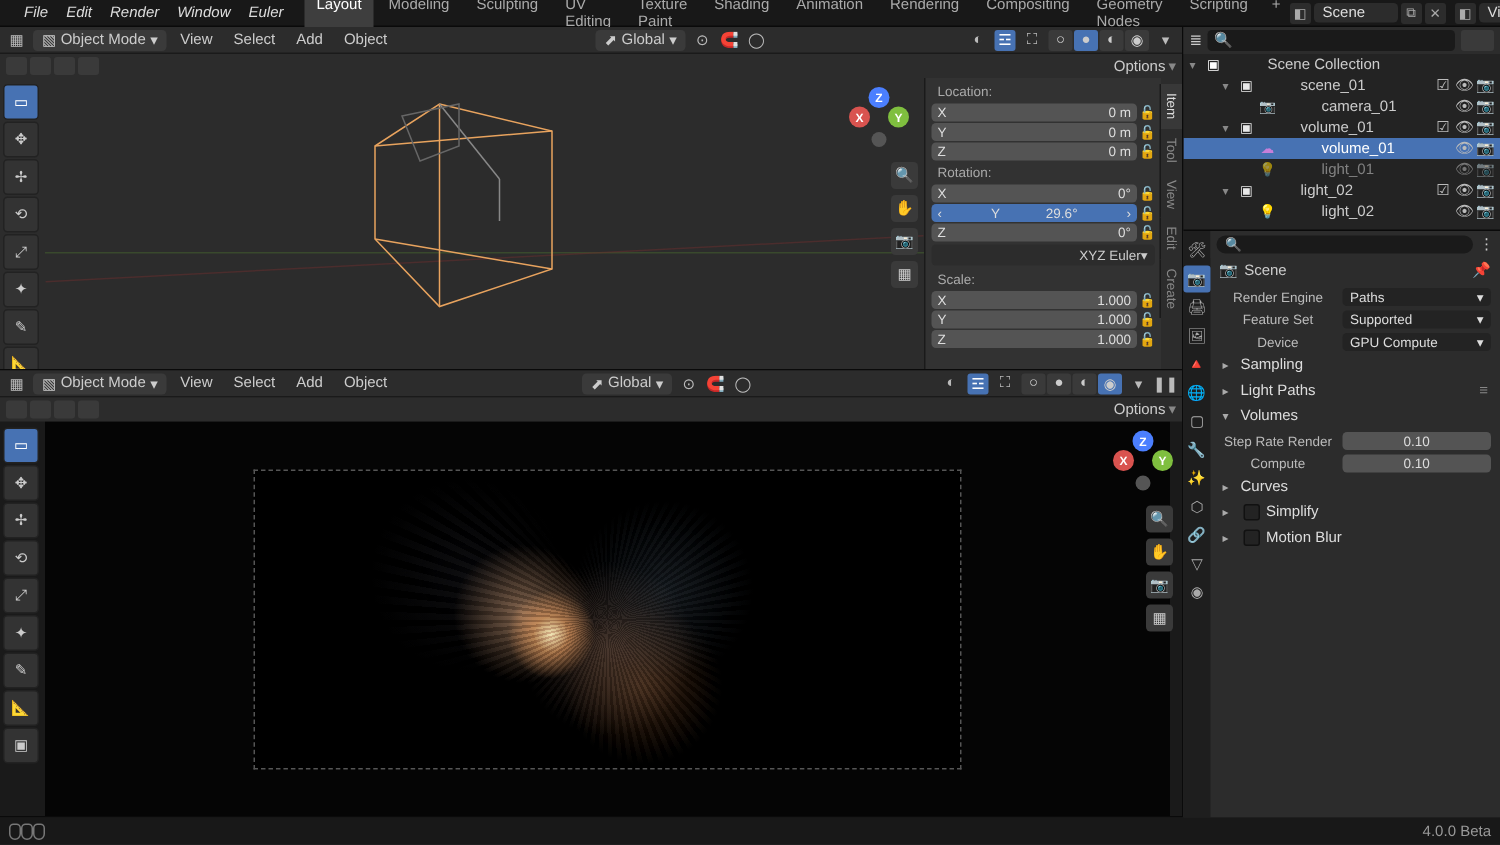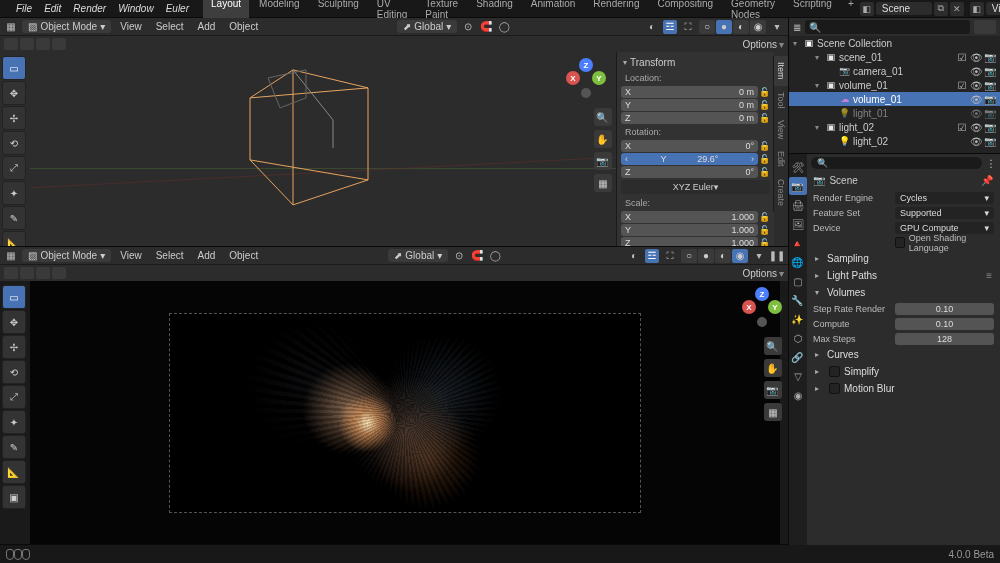--- a/index.html
+++ b/index.html
@@ -61,21 +61,21 @@
 .n-panel { position: absolute; right: 14px; top: 0; bottom: 0; width: 158px; background: #323232; border-left: 1px solid #1a1a1a; padding: 2px 4px; overflow: hidden; }
 .n-panel .section-hdr { color: #ccc; padding: 3px 2px; display: flex; align-items: center; gap: 3px; }
 .n-panel .section-hdr::before { content: "▾"; font-size: 8px; color: #aaa; }
 .n-panel .sub-label { color: #aaa; padding: 2px 4px; font-size: 9px; }
 .n-panel .vec-row { display: flex; align-items: center; gap: 2px; margin: 1px 0; }
 .n-panel .vec-field { flex: 1; background: #545454; border-radius: 3px; padding: 1px 4px; display: flex; justify-content: space-between; font-size: 9px; color: #ddd; }
 .n-panel .rot-active .vec-field { background: #4772b3; display: flex; justify-content: space-between; }
 .n-panel .rot-active .vec-field::before { content: "‹"; color: #ddd; margin-right: 2px; }
 .n-panel .rot-active .vec-field::after { content: "›"; color: #ddd; margin-left: 2px; }
 .n-panel .lock { width: 10px; display: flex; justify-content: center; color: #888; cursor: pointer; font-size: 9px; }
-.n-panel .dropdown { background: #2c2c2c; border-radius: 3px; padding: 2px 5px; margin: 2px 0; display: flex; justify-content: center; color: #ccc; cursor: pointer; font-size: 9px; }
+.n-panel .dropdown { background: #2c2c2c; border-radius: 3px; padding: 2px 5px; margin: 2px 0; display: flex; justify-content: flex-end; color: #ccc; cursor: pointer; font-size: 9px; }
 
 .canvas3d { position: absolute; left: 30px; right: 172px; top: 0; bottom: 0; }
 .floor-line { position: absolute; left: 0; right: 0; top: 60%; border-top: 1px solid #46652e; opacity: 0.5; }
 .floor-line.red { border-top: 1px solid #6a2e2e; top: 62%; transform: rotate(-3deg); }
 .cube-wire { position: absolute; left: 50%; top: 50%; transform: translate(-50%,-55%); }
 .cube-wire svg { overflow: visible; }
 
 .render-canvas { position: absolute; left: 30px; right: 8px; top: 0; bottom: 0; background: #050505; display: flex; align-items: center; justify-content: center; }
 .render-frame { border: 1px dashed #555; background: #000; position: relative; overflow: hidden; }
 .nebula { position: absolute; inset: 0; background:
@@ -97,41 +97,41 @@
 .outliner { height: 136px; background: #232323; border-bottom: 1px solid #0a0a0a; display: flex; flex-direction: column; }
 .outliner .ol-hdr { height: 18px; background: #2c2c2c; display: flex; align-items: center; padding: 0 4px; gap: 4px; }
 .outliner .search { flex: 1; background: #1a1a1a; border-radius: 3px; height: 14px; display: flex; align-items: center; padding: 0 4px; color: #666; }
 .outliner .filter { width: 22px; height: 14px; background: #3a3a3a; border-radius: 2px; cursor: pointer; }
 .ol-tree { flex: 1; overflow: hidden; }
 .ol-row { display: flex; align-items: center; height: 14px; padding: 0 4px; cursor: pointer; }
 .ol-row.selected { background: #4772b3; color: #fff; }
 .ol-row .indent { display: inline-block; }
 .ol-row .tw { width: 10px; color: #888; font-size: 8px; }
 .ol-row .ico { width: 12px; text-align: center; font-size: 9px; }
-.ol-row .name { flex: 1; font-size: 10px; padding-left: 2px; }
+.ol-row .name { flex: 1; font-size: 10px; padding-left: 2px; margin-left: 28px; }
 .ol-row .ctrls { display: flex; gap: 2px; color: #bbb; }
 .ol-row .ctrls span { width: 12px; text-align: center; cursor: pointer; font-size: 10px; }
 .ico.scene { color: #fff; }
 .ico.coll { color: #e8e8e8; }
 .ico.cam { color: #a6d96a; }
 .ico.light { color: #8cc8d6; }
 .ico.vol { color: #c67fd9; }
 
 .properties { flex: 1; background: #2c2c2c; display: flex; }
 .prop-tabs { width: 18px; background: #1e1e1e; display: flex; flex-direction: column; padding-top: 4px; gap: 1px; }
 .prop-tab { width: 18px; height: 18px; display: flex; align-items: center; justify-content: center; cursor: pointer; border-radius: 2px; color: #aaa; font-size: 10px; }
 .prop-tab.active { background: #4772b3; color: #fff; }
 .prop-body { flex: 1; display: flex; flex-direction: column; }
 .prop-hdr { height: 18px; background: #2c2c2c; display: flex; align-items: center; padding: 0 4px; gap: 4px; }
 .prop-hdr .search { flex: 1; background: #1a1a1a; border-radius: 8px; height: 12px; display: flex; align-items: center; padding: 0 6px; color: #666; font-size: 9px; }
 .prop-crumb { height: 16px; display: flex; align-items: center; padding: 0 6px; gap: 4px; color: #ccc; }
 .prop-crumb .pin { margin-left: auto; color: #888; cursor: pointer; }
 .prop-scroll { flex: 1; overflow-y: auto; padding: 2px 6px; }
 .prop-row { display: flex; align-items: center; height: 15px; gap: 4px; }
-.prop-row .lbl { flex: 0 0 78px; text-align: left; color: #bbb; font-size: 9px; }
+.prop-row .lbl { flex: 0 0 78px; text-align: center; color: #bbb; font-size: 9px; }
 .prop-row .fld { flex: 1; background: #232323; border-radius: 3px; padding: 1px 5px; font-size: 9px; color: #ddd; display: flex; justify-content: space-between; cursor: pointer; }
 .prop-row .fld.num { justify-content: center; background: #545454; }
 .prop-row .chk { width: 11px; height: 11px; background: #232323; border: 1px solid #111; border-radius: 2px; cursor: pointer; }
 .prop-section { display: flex; align-items: center; padding: 3px 2px; color: #ddd; cursor: pointer; gap: 4px; font-size: 10px; }
 .prop-section .arrow { font-size: 8px; color: #aaa; width: 8px; }
 .prop-section .sect-chk { width: 11px; height: 11px; background: #232323; border: 1px solid #111; border-radius: 2px; margin-left: 2px; }
 .prop-section .sect-icons { margin-left: auto; display: flex; gap: 2px; color: #888; }
 
 .statusbar { position: absolute; left: 0; right: 0; bottom: 0; height: 18px; background: #181818; display: flex; align-items: center; padding: 0 6px; color: #999; justify-content: space-between; }
 .statusbar .seg { display: flex; align-items: flex-start; gap: 4px; }
@@ -258,21 +258,20 @@
       <div class="axis x">X</div>
       <div class="dot d1"></div>
     </div>
     <div class="vp-side-icons">
       <div class="side-icon">🔍</div>
       <div class="side-icon">✋</div>
       <div class="side-icon">📷</div>
       <div class="side-icon">▦</div>
     </div>
     <div class="n-panel">
-      <div class="section-hdr">Transform</div>
       <div class="sub-label">Location:</div>
       <div class="vec-row">
                 <div class="vec-field">
                   <span>X</span>
                   <span>0 m</span>
                 </div>
                 <span class="lock">🔓</span>
               </div>
       <div class="vec-row">
                 <div class="vec-field">
@@ -540,43 +539,38 @@
       </div>
       <div class="prop-crumb">
         <span>📷</span>
         <span>Scene</span>
         <span class="pin">📌</span>
       </div>
       <div class="prop-scroll">
         <div class="prop-row">
               <span class="lbl">Render Engine</span>
               <span class="fld">
-                <span>Cycles</span>
+                <span>Paths</span>
                 <span>▾</span>
               </span>
             </div>
         <div class="prop-row">
               <span class="lbl">Feature Set</span>
               <span class="fld">
                 <span>Supported</span>
                 <span>▾</span>
               </span>
             </div>
         <div class="prop-row">
               <span class="lbl">Device</span>
               <span class="fld">
                 <span>GPU Compute</span>
                 <span>▾</span>
               </span>
             </div>
-        <div class="prop-row">
-              <span class="lbl"></span>
-              <span class="chk"></span>
-              <span style="font-size:9px;color:#bbb">Open Shading Language</span>
-            </div>
         <div class="prop-section">
               <span class="arrow">▸</span>
               <span>Sampling</span>
             </div>
         <div class="prop-section">
               <span class="arrow">▸</span>
               <span>Light Paths</span>
               <span class="sect-icons">
                 <span>≡</span>
               </span>
@@ -586,24 +580,20 @@
               <span>Volumes</span>
             </div>
         <div class="prop-row">
               <span class="lbl">Step Rate Render</span>
               <span class="fld num">0.10</span>
             </div>
         <div class="prop-row">
               <span class="lbl">Compute</span>
               <span class="fld num">0.10</span>
             </div>
-        <div class="prop-row">
-              <span class="lbl">Max Steps</span>
-              <span class="fld num">128</span>
-            </div>
         <div class="prop-section">
               <span class="arrow">▸</span>
               <span>Curves</span>
             </div>
         <div class="prop-section">
               <span class="arrow">▸</span>
               <span class="sect-chk"></span>
               <span>Simplify</span>
             </div>
         <div class="prop-section">

